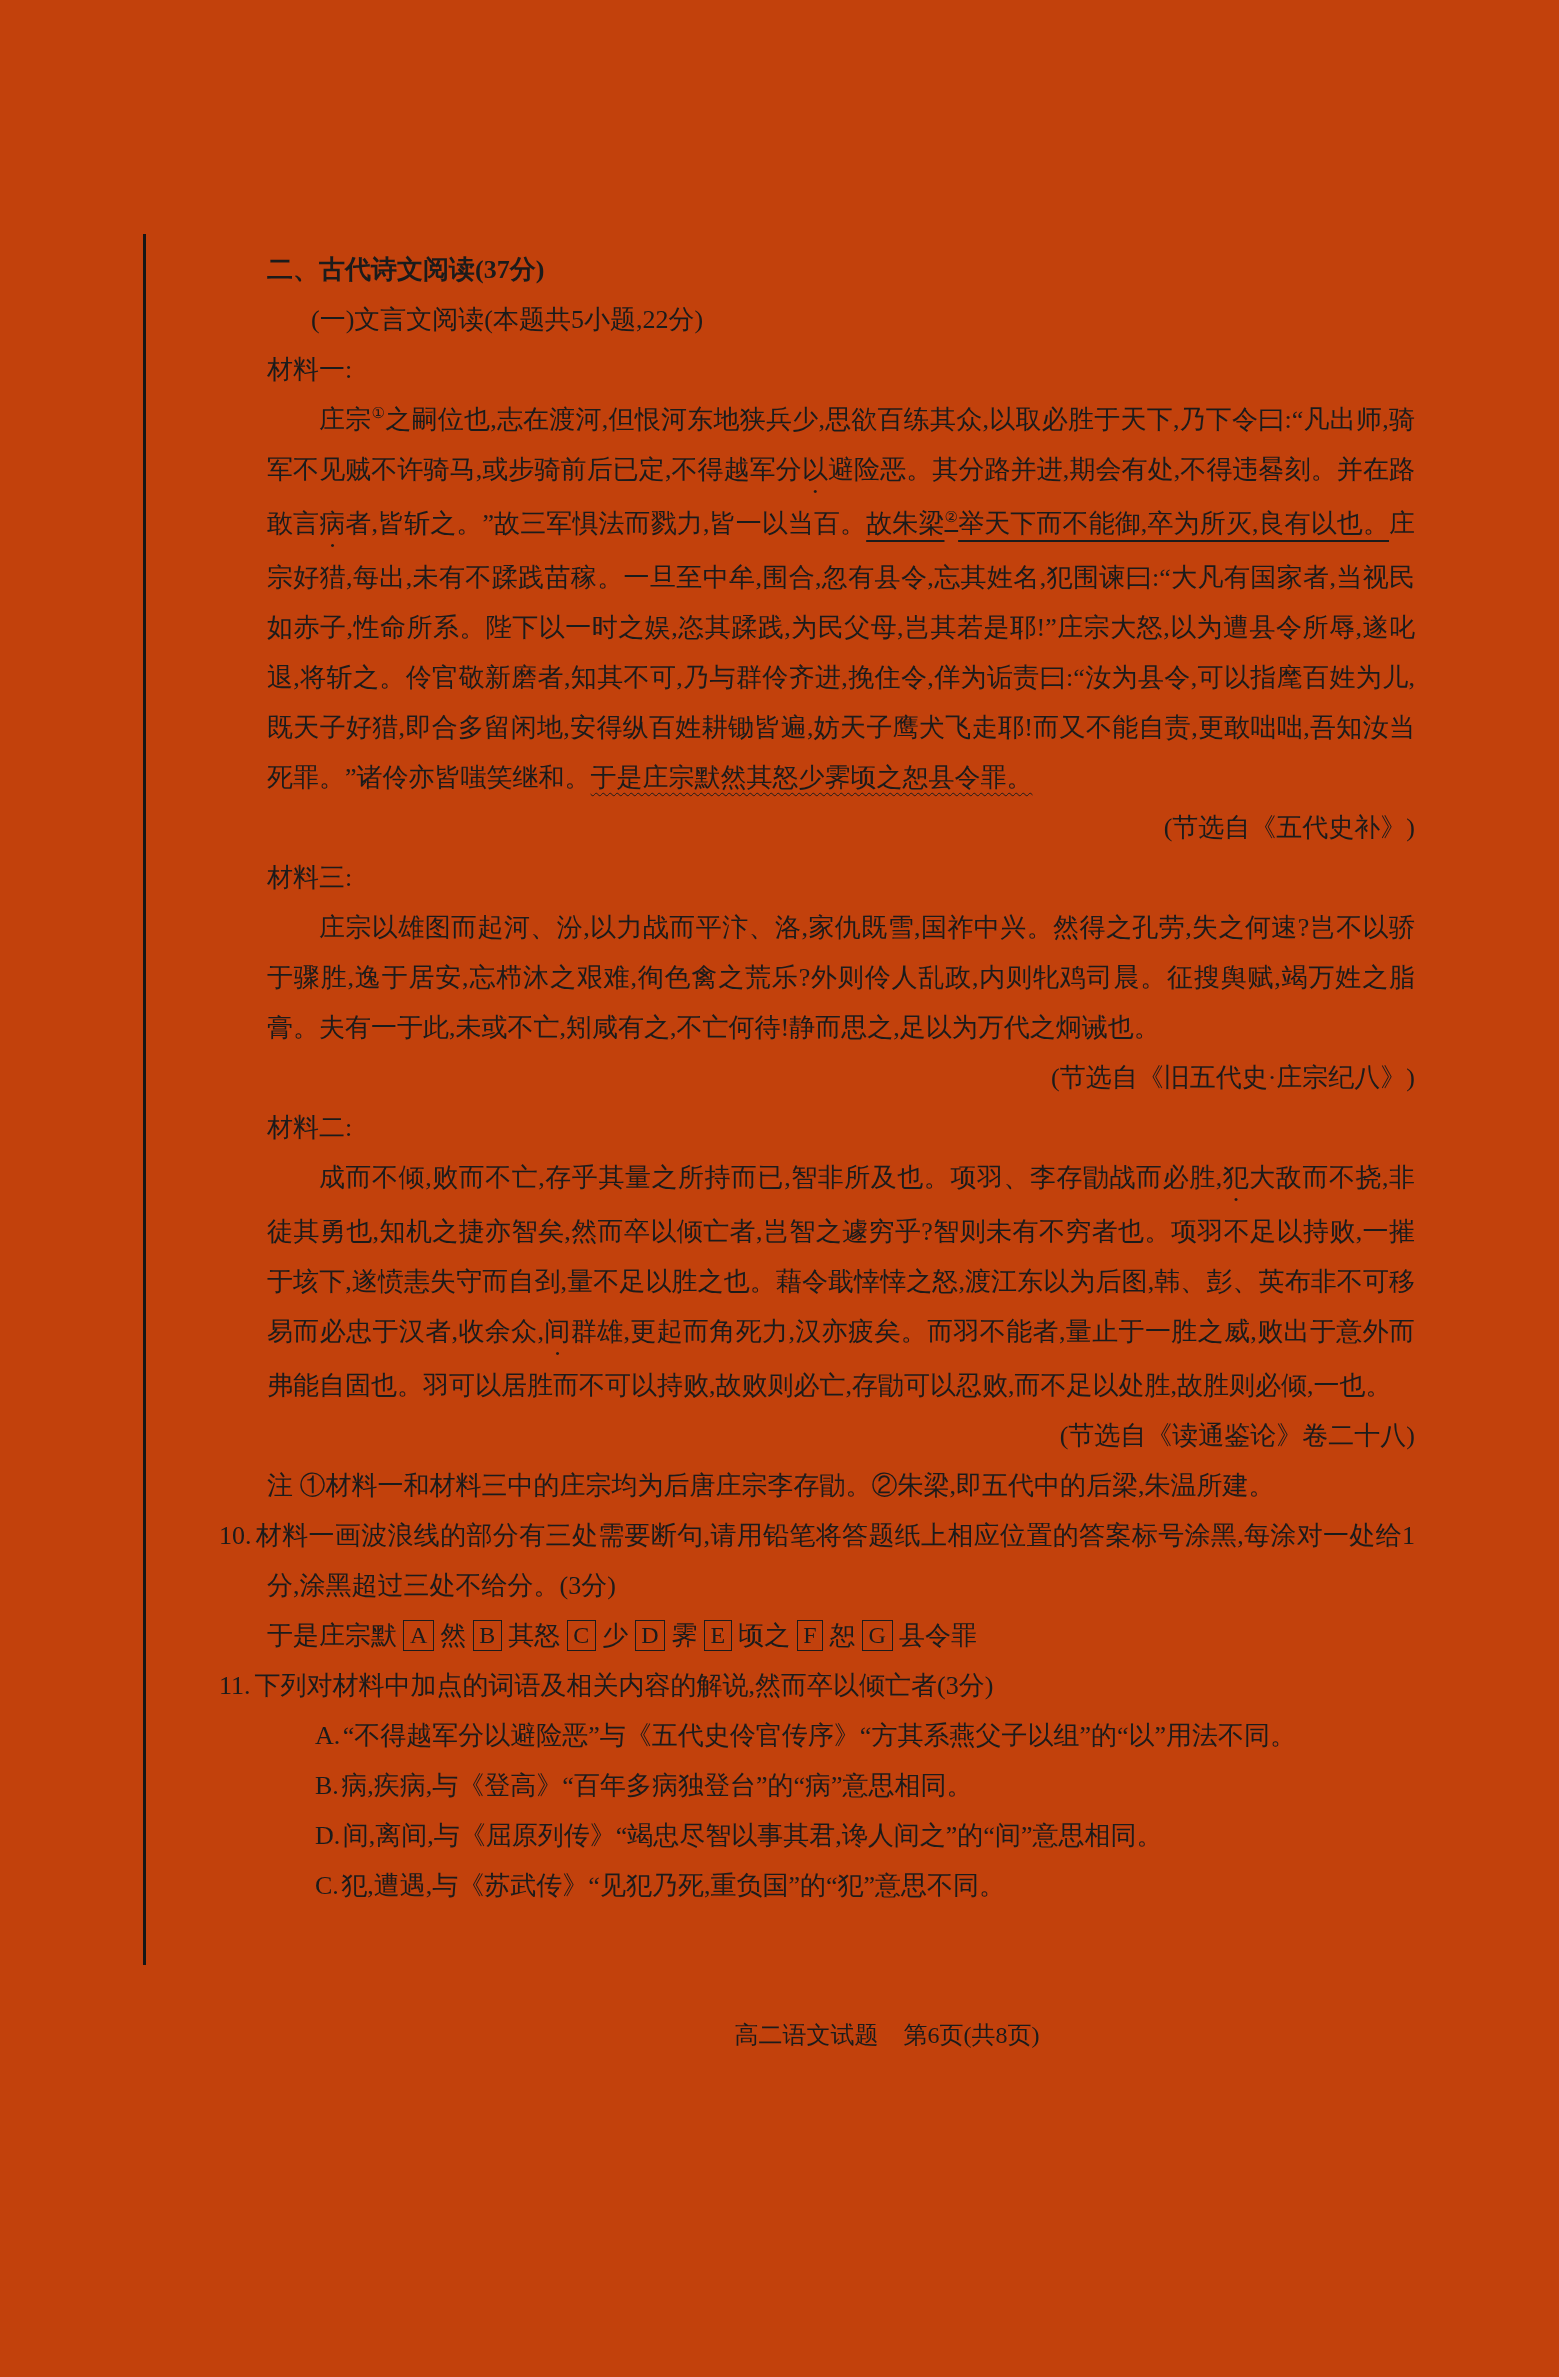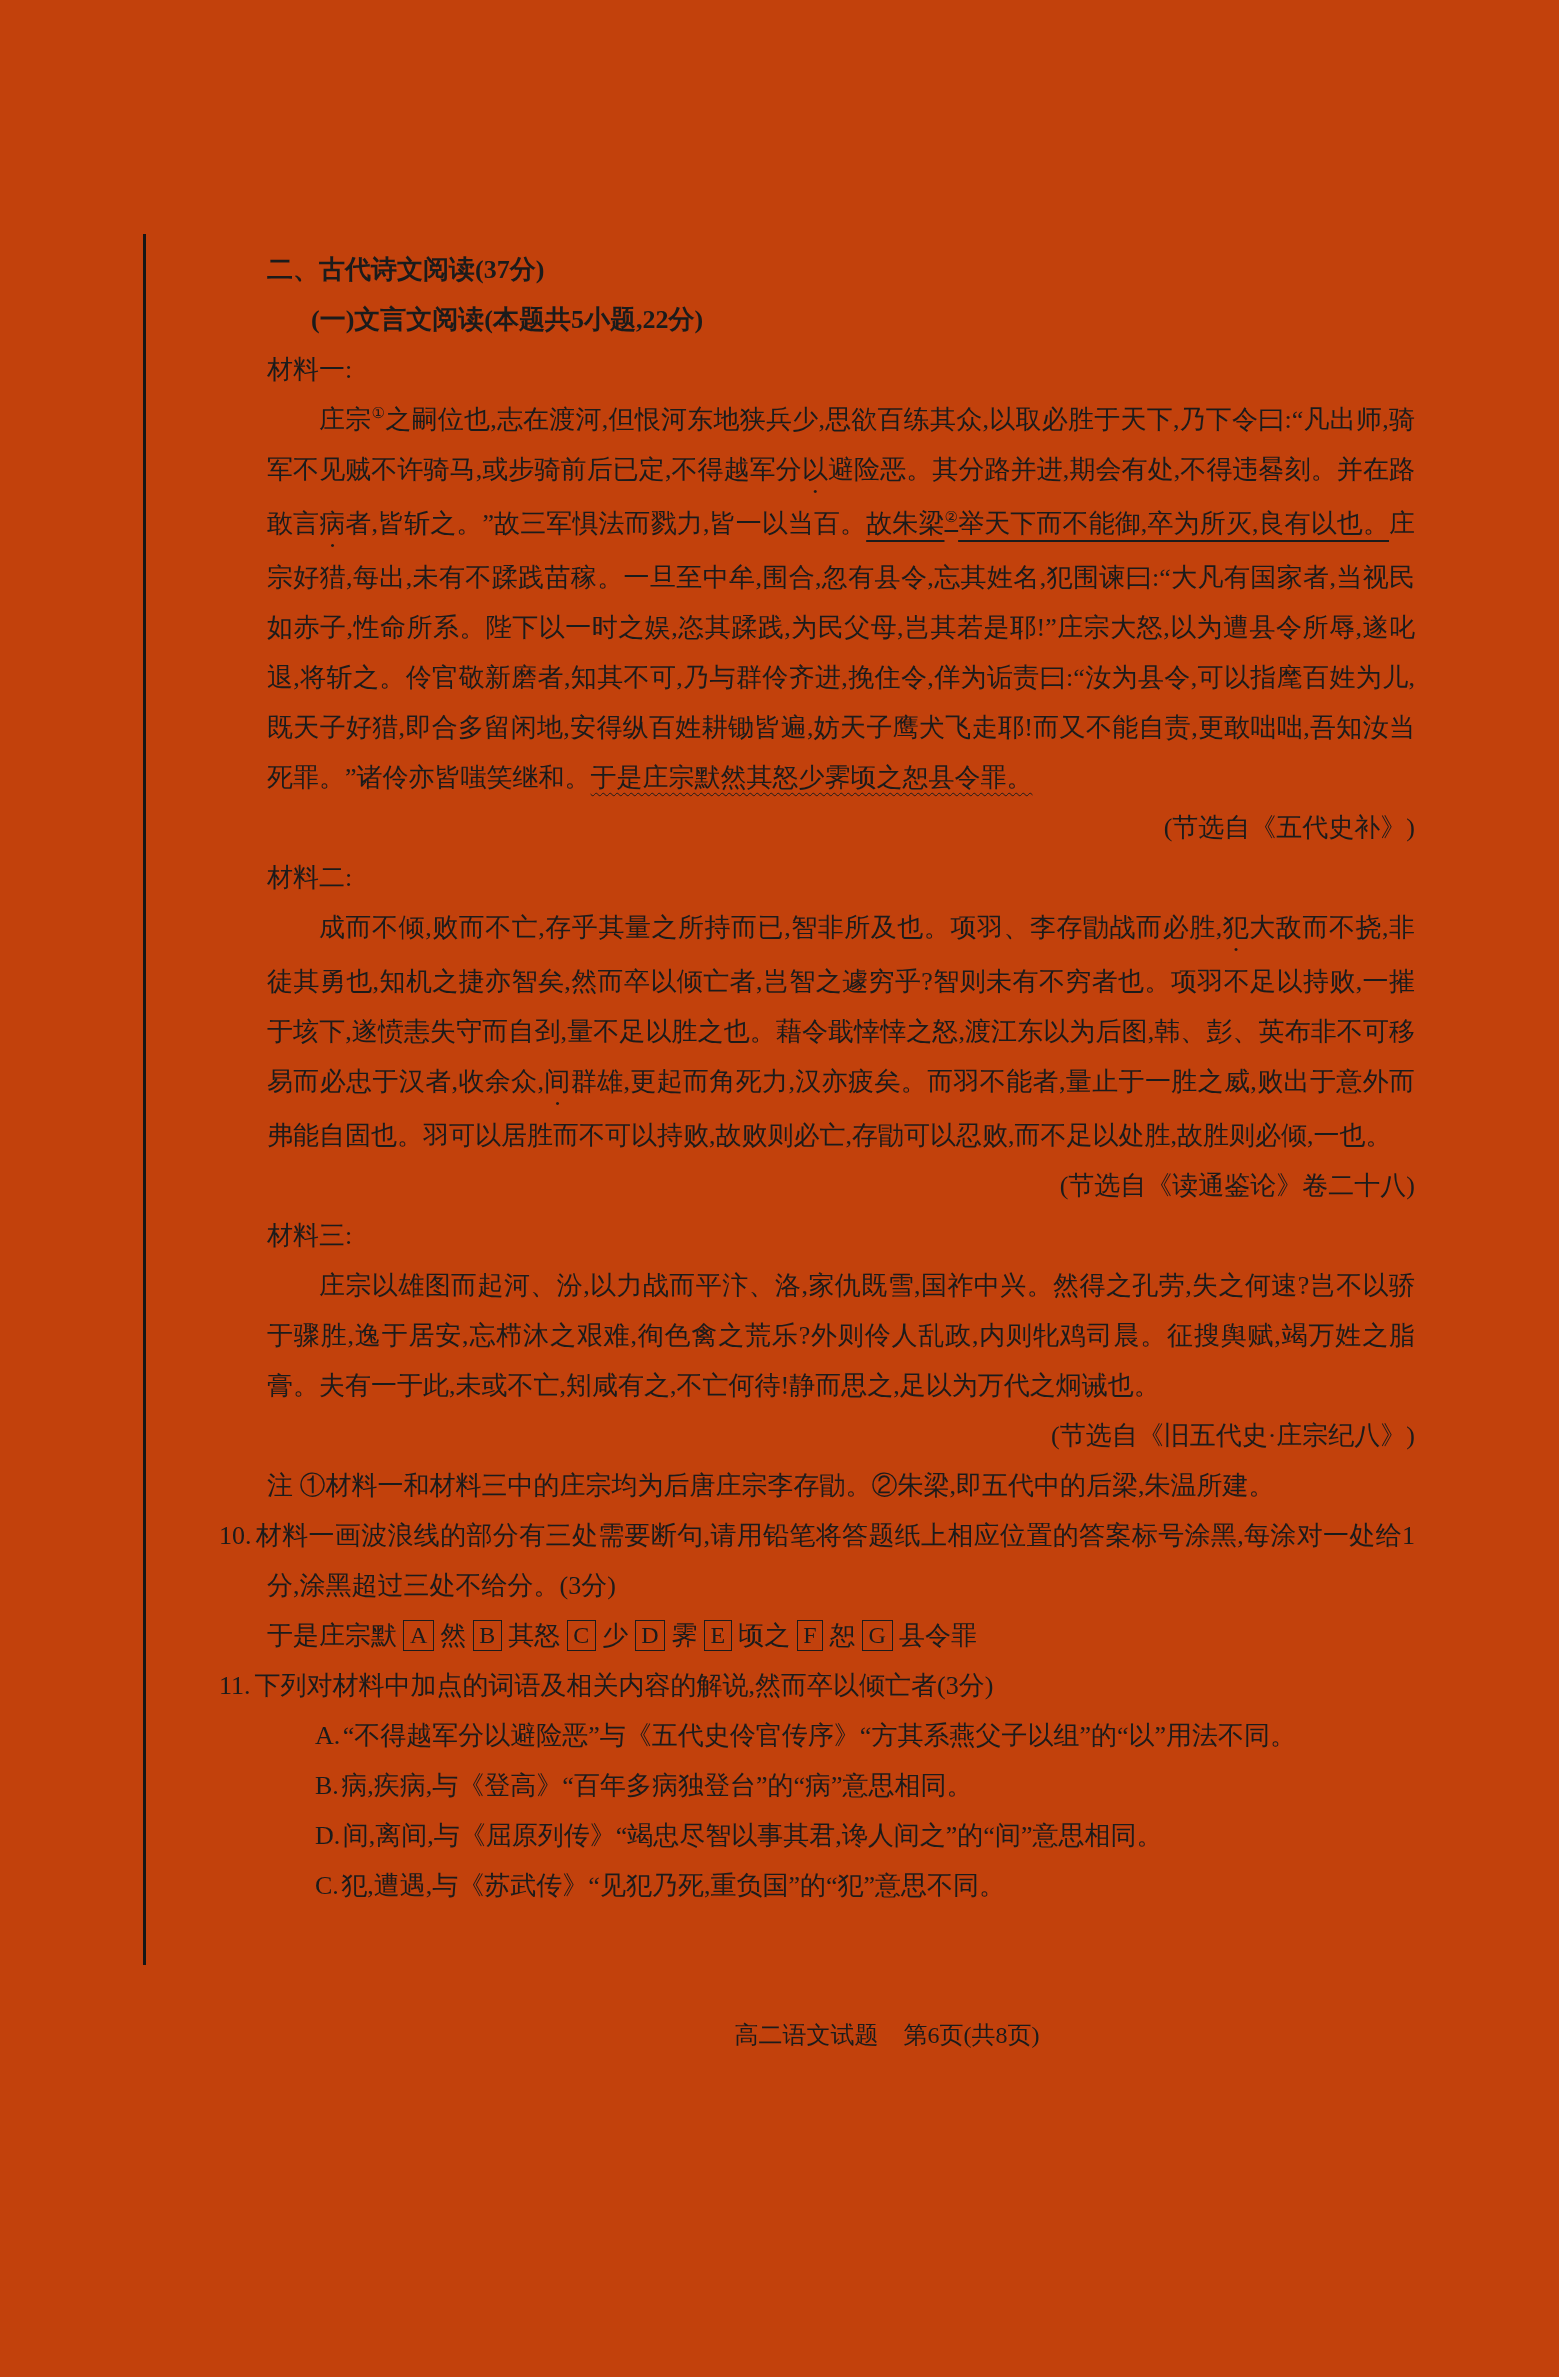--- a/index.html
+++ b/index.html
@@ -24,21 +24,21 @@
   .content{
     position:absolute;
     left:267px;top:245px;
     width:1148px;
     font-size:26px;
     line-height:50px;
     text-align:justify;
   }
   .content p,.content h2,.content h3{margin:0;padding:0;font-size:26px;line-height:50px;font-weight:normal;}
   h2.sec{font-weight:bold;}
-  h3.subsec{font-weight:bold;padding-left:44px;}
+  h3.subsec{font-weight:normal;padding-left:44px;}
   .ind1{padding-left:44px;}
   .mlabel{font-weight:bold;padding-left:44px;}
   .mtext{text-indent:52px;}
   .source{text-align:right;padding-right:15px;}
   .note{font-size:22.6px;line-height:49px;padding-left:44px;text-align:left;}
   .hang{padding-left:48px;text-indent:-48px;}
   .qnum{margin-right:4px;}
   .q10-sentence{padding-left:48px;line-height:54px;}
   .options{padding-left:48px;}
   .option .qnum{margin-right:2.5px;}
@@ -95,29 +95,29 @@
     <h2 class="sec">二、古代诗文阅读(37分)</h2>
     <h3 class="subsec">(一)文言文阅读(本题共5小题,22分)</h3>
 
     <div>
       <p class="mlabel">材料一:</p>
       <p class="mtext"><span>庄宗</span><span class="sup">①</span><span>之嗣位也,志在渡河,但恨河东地狭兵少,思欲百练其众,以取必胜于天下,乃下令曰:“凡出师,骑军不见贼不许骑马,或步骑前后已定,不得越军分</span><span class="dot">以</span><span>避险恶。其分路并进,期会有处,不得违晷刻。并在路敢言</span><span class="dot">病</span><span>者,皆斩之。”故三军惧法而戮力,皆一以当百。</span><span class="ul">故朱梁</span><span class="ul sup">②</span><span class="ul">举天下而不能御,卒为所灭,良有以也。</span><span>庄宗好猎,每出,未有不蹂践苗稼。一旦至中牟,围合,忽有县令,忘其姓名,犯围谏曰:“大凡有国家者,当视民如赤子,性命所系。陛下以一时之娱,恣其蹂践,为民父母,岂其若是耶!”庄宗大怒,以为遭县令所辱,遂叱退,将斩之。伶官敬新磨者,知其不可,乃与群伶齐进,挽住令,佯为诟责曰:“汝为县令,可以指麾百姓为儿,既天子好猎,即合多留闲地,安得纵百姓耕锄皆遍,妨天子鹰犬飞走耶!而又不能自责,更敢咄咄,吾知汝当死罪。”诸伶亦皆嗤笑继和。</span><span class="wavy">于是庄宗默然其怒少霁顷之恕县令罪。</span></p>
       <p class="source">(节选自《五代史补》)</p>
     </div>
 
     <div>
+      <p class="mlabel">材料三:</p>
+      <p class="mtext"><span>庄宗以雄图而起河、汾,以力战而平汴、洛,家仇既雪,国祚中兴。然得之孔劳,失之何速?岂不以骄于骤胜,逸于居安,忘栉沐之艰难,徇色禽之荒乐?外则伶人乱政,内则牝鸡司晨。征搜舆赋,竭万姓之脂膏。夫有一于此,未或不亡,矧咸有之,不亡何待!静而思之,足以为万代之炯诫也。</span></p>
+      <p class="source">(节选自《旧五代史·庄宗纪八》)</p>
+    </div>
+
+    <div>
       <p class="mlabel">材料二:</p>
       <p class="mtext"><span>成而不倾,败而不亡,存乎其量之所持而已,智非所及也。项羽、李存勖战而必胜,</span><span class="dot">犯</span><span>大敌而不挠,非徒其勇也,知机之捷亦智矣,然而卒以倾亡者,岂智之遽穷乎?智则未有不穷者也。项羽不足以持败,一摧于垓下,遂愤恚失守而自刭,量不足以胜之也。藉令戢悻悻之怒,渡江东以为后图,韩、彭、英布非不可移易而必忠于汉者,收余众,</span><span class="dot">间</span><span>群雄,更起而角死力,汉亦疲矣。而羽不能者,量止于一胜之威,败出于意外而弗能自固也。羽可以居胜而不可以持败,故败则必亡,存勖可以忍败,而不足以处胜,故胜则必倾,一也。</span></p>
       <p class="source">(节选自《读通鉴论》卷二十八)</p>
-    </div>
-
-    <div>
-      <p class="mlabel">材料三:</p>
-      <p class="mtext"><span>庄宗以雄图而起河、汾,以力战而平汴、洛,家仇既雪,国祚中兴。然得之孔劳,失之何速?岂不以骄于骤胜,逸于居安,忘栉沐之艰难,徇色禽之荒乐?外则伶人乱政,内则牝鸡司晨。征搜舆赋,竭万姓之脂膏。夫有一于此,未或不亡,矧咸有之,不亡何待!静而思之,足以为万代之炯诫也。</span></p>
-      <p class="source">(节选自《旧五代史·庄宗纪八》)</p>
     </div>
 
     <p class="note">注 ①材料一和材料三中的庄宗均为后唐庄宗李存勖。②朱梁,即五代中的后梁,朱温所建。</p>
 
     <div>
       <p class="hang"><span class="qnum">10.</span><span>材料一画波浪线的部分有三处需要断句,请用铅笔将答题纸上相应位置的答案标号涂黑,每涂对一处给1分,涂黑超过三处不给分。(3分)</span></p>
       <p class="q10-sentence">于是庄宗默<span class="box">A</span>然<span class="box">B</span>其怒<span class="box">C</span>少<span class="box">D</span>霁<span class="box">E</span>顷之<span class="box">F</span>恕<span class="box">G</span>县令罪</p>
     </div>
 
     <div>

